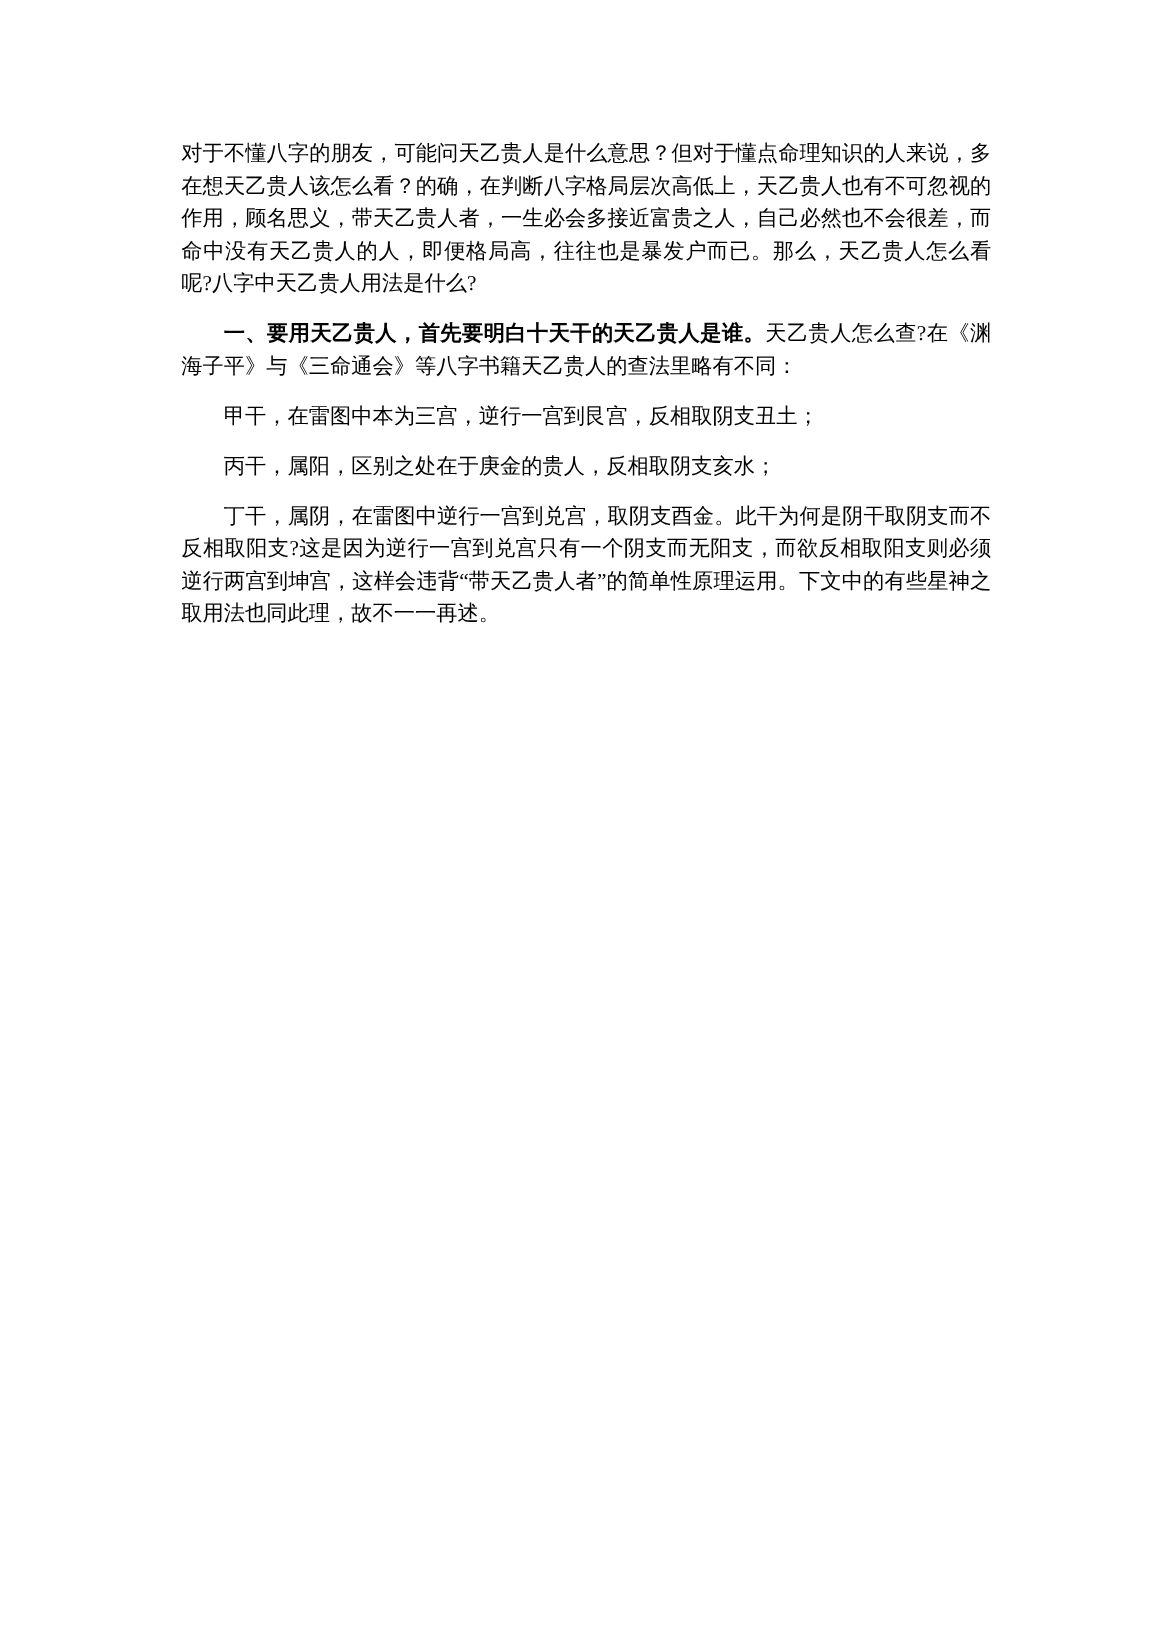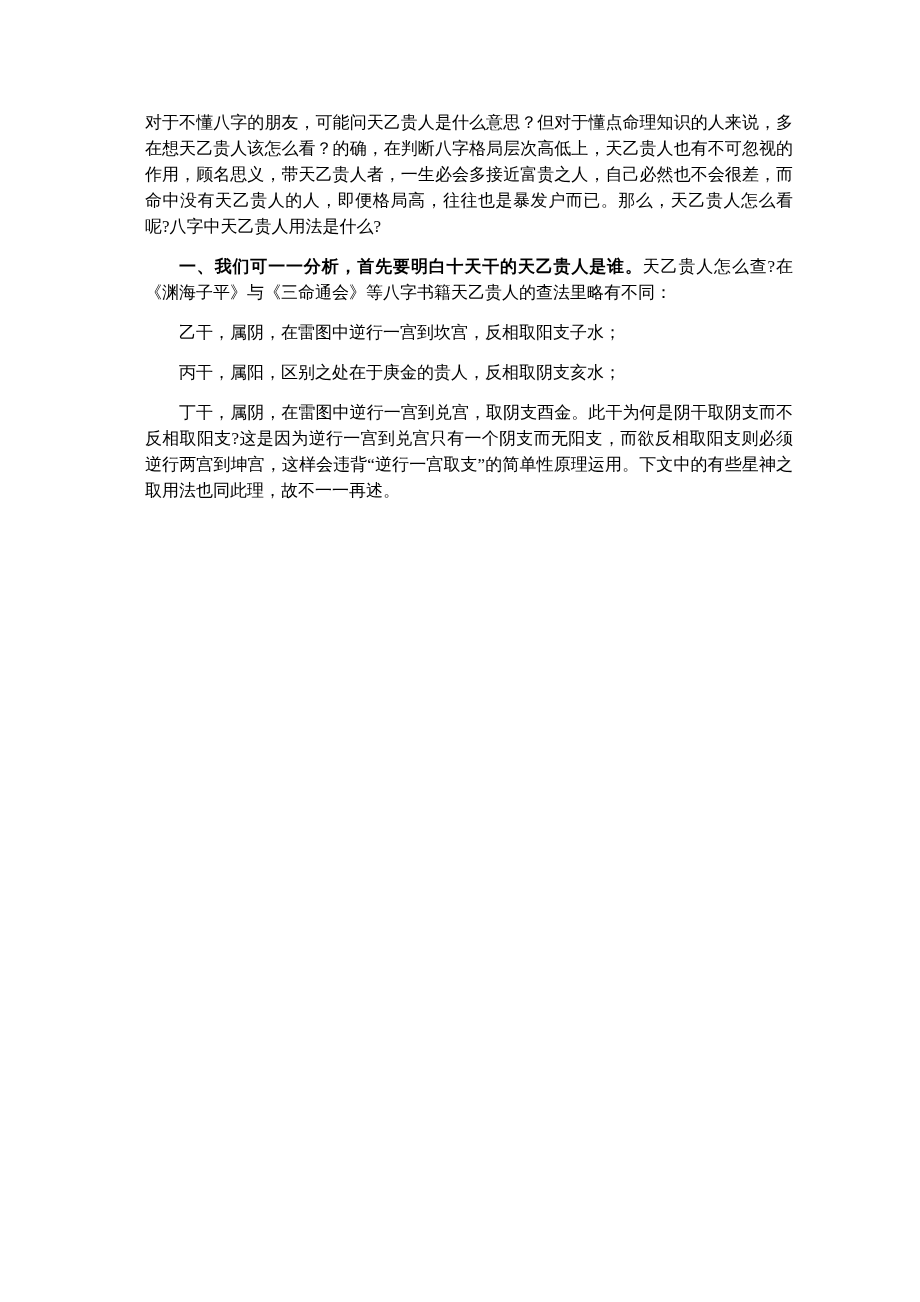--- a/index.html
+++ b/index.html
@@ -38,35 +38,35 @@
 </head>
 <body>
 
 <div class="page">
 
   <p class="para">
     <span>对于不懂八字的朋友，可能问天乙贵人是什么意思？但对于懂点命理知识的人来说，多在想天乙贵人该怎么看？的确，在判断八字格局层次高低上，天乙贵人也有不可忽视的作用，顾名思义，带天乙贵人者，一生必会多接近富贵之人，自己必然也不会很差，而命中没有天乙贵人的人，即便格局高，往往也是暴发户而已。那么，天乙贵人怎么看呢?八字中天乙贵人用法是什么?</span>
   </p>
 
   <p class="para indent">
-    <strong>一、我们可一一分析，首先要明白十天干的天乙贵人是谁。</strong><span>天乙贵人怎么查?在《渊海子平》与《三命通会》等八字书籍天乙贵人的查法里略有不同：</span>
+    <strong>一、要用天乙贵人，首先要明白十天干的天乙贵人是谁。</strong><span>天乙贵人怎么查?在《渊海子平》与《三命通会》等八字书籍天乙贵人的查法里略有不同：</span>
   </p>
 
 
 
 
 
 
+  <p class="para indent">
+    <span>甲干，在雷图中本为三宫，逆行一宫到艮宫，反相取阴支丑土；</span>
+  </p>
 
-  <p class="para indent">
-    <span>乙干，属阴，在雷图中逆行一宫到坎宫，反相取阳支子水；</span>
-  </p>
 
   <p class="para indent">
     <span>丙干，属阳，区别之处在于庚金的贵人，反相取阴支亥水；</span>
   </p>
 
   <p class="para indent">
-    <span>丁干，属阴，在雷图中逆行一宫到兑宫，取阴支酉金。此干为何是阴干取阴支而不反相取阳支?这是因为逆行一宫到兑宫只有一个阴支而无阳支，而欲反相取阳支则必须逆行两宫到坤宫，这样会违背“逆行一宫取支”的简单性原理运用。下文中的有些星神之取用法也同此理，故不一一再述。</span>
+    <span>丁干，属阴，在雷图中逆行一宫到兑宫，取阴支酉金。此干为何是阴干取阴支而不反相取阳支?这是因为逆行一宫到兑宫只有一个阴支而无阳支，而欲反相取阳支则必须逆行两宫到坤宫，这样会违背“带天乙贵人者”的简单性原理运用。下文中的有些星神之取用法也同此理，故不一一再述。</span>
   </p>
 
 
 </div>
 
 </body></html>

